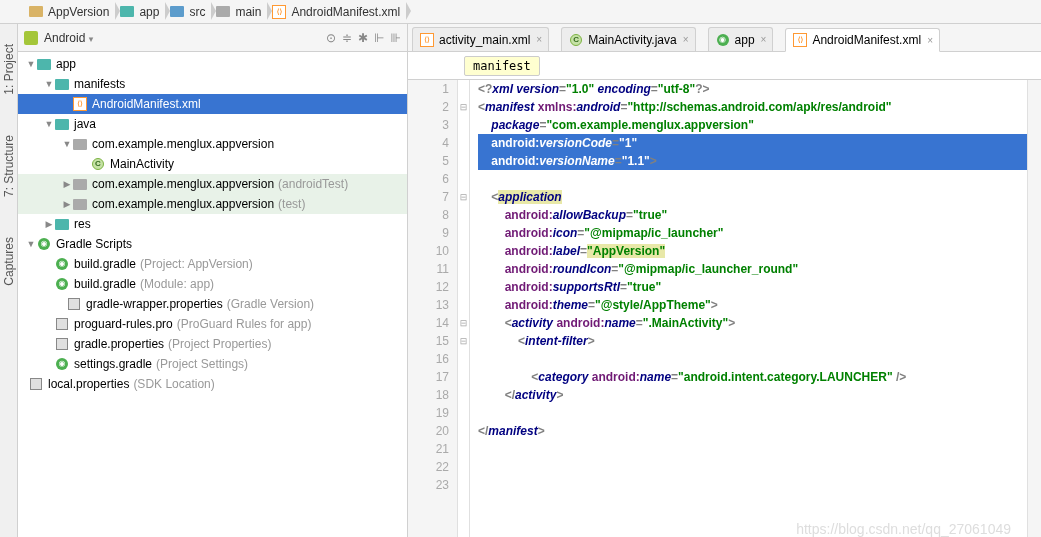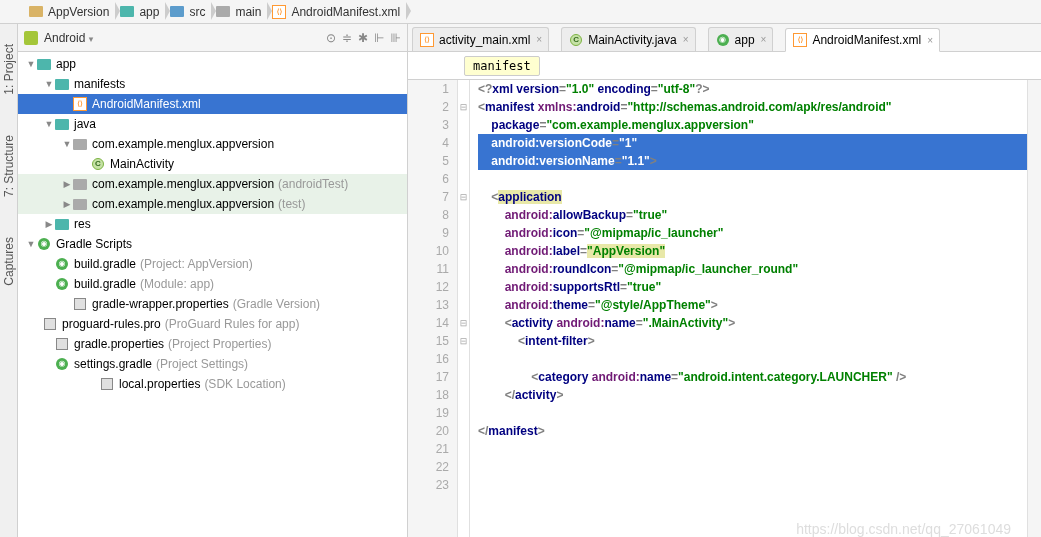--- a/index.html
+++ b/index.html
@@ -51,21 +51,21 @@
     
     .code-area { flex: 1; display: flex; position: relative; }
     .gutter { width: 50px; background: #f5f5f5; border-right: 1px solid #e0e0e0; text-align: right; padding-right: 8px; color: #aaa; font-family: monospace; font-size: 12px; }
     .gutter-line { height: 18px; line-height: 18px; }
     .fold-gutter { width: 12px; background: #fff; border-right: 1px solid #e0e0e0; }
     .fold-mark { height: 18px; text-align: center; color: #aaa; font-size: 9px; line-height: 18px; }
     .code { flex: 1; font-family: "Consolas", monospace; font-size: 13px; padding-left: 8px; font-weight: bold; }
     .code-line { height: 18px; line-height: 18px; white-space: pre; }
     .code-line.sel { background: #3874d1; color: #fff; }
     .code-line.sel .k, .code-line.sel .s, .code-line.sel .a { color: #fff !important; }
-    .k { color: #000080; font-weight: bold; }
+    .k { color: #000080; font-weight: bold; font-style: italic; }
     .a { color: #701a75; }
     .s { color: #008000; font-weight: bold; }
     .c { color: #808080; }
     .hl { background: #e8e8a8; }
     
     .right-scroll { width: 14px; background: #f5f5f5; border-left: 1px solid #e0e0e0; }
     
     .watermark { position: absolute; bottom: 0; right: 30px; color: #ddd; font-size: 14px; }
   </style>
 </head>
@@ -212,29 +212,29 @@
           <span class="tree-hint">(Project: AppVersion)</span>
         </div>
         <div class="tree-row" style="padding-left: 26px;">
           <span class="tree-arrow"></span>
           <span class="tree-icon">
             <span class="gradle-icon">◉</span>
           </span>
           <span class="tree-label">build.gradle</span>
           <span class="tree-hint">(Module: app)</span>
         </div>
-        <div class="tree-row" style="padding-left: 28px; margin-left: 16px;">
+        <div class="tree-row" style="padding-left: 38px;">
           <span class="tree-arrow"></span>
           <span class="tree-icon">
             <span class="prop-icon"></span>
           </span>
           <span class="tree-label">gradle-wrapper.properties</span>
           <span class="tree-hint">(Gradle Version)</span>
         </div>
-        <div class="tree-row" style="padding-left: 14px;">
+        <div class="tree-row" style="padding-left: 26px;">
           <span class="tree-arrow"></span>
           <span class="tree-icon">
             <span class="prop-icon"></span>
           </span>
           <span class="tree-label">proguard-rules.pro</span>
           <span class="tree-hint">(ProGuard Rules for app)</span>
         </div>
         <div class="tree-row" style="padding-left: 26px;">
           <span class="tree-arrow"></span>
           <span class="tree-icon">
@@ -244,21 +244,21 @@
           <span class="tree-hint">(Project Properties)</span>
         </div>
         <div class="tree-row" style="padding-left: 26px;">
           <span class="tree-arrow"></span>
           <span class="tree-icon">
             <span class="gradle-icon">◉</span>
           </span>
           <span class="tree-label">settings.gradle</span>
           <span class="tree-hint">(Project Settings)</span>
         </div>
-        <div class="tree-row" style="padding-left: 26px; margin-left: 45px;">
+        <div class="tree-row" style="">
           <span class="tree-arrow"></span>
           <span class="tree-icon">
             <span class="prop-icon"></span>
           </span>
           <span class="tree-label">local.properties</span>
           <span class="tree-hint">(SDK Location)</span>
         </div>
       </div>
   </div>
 

